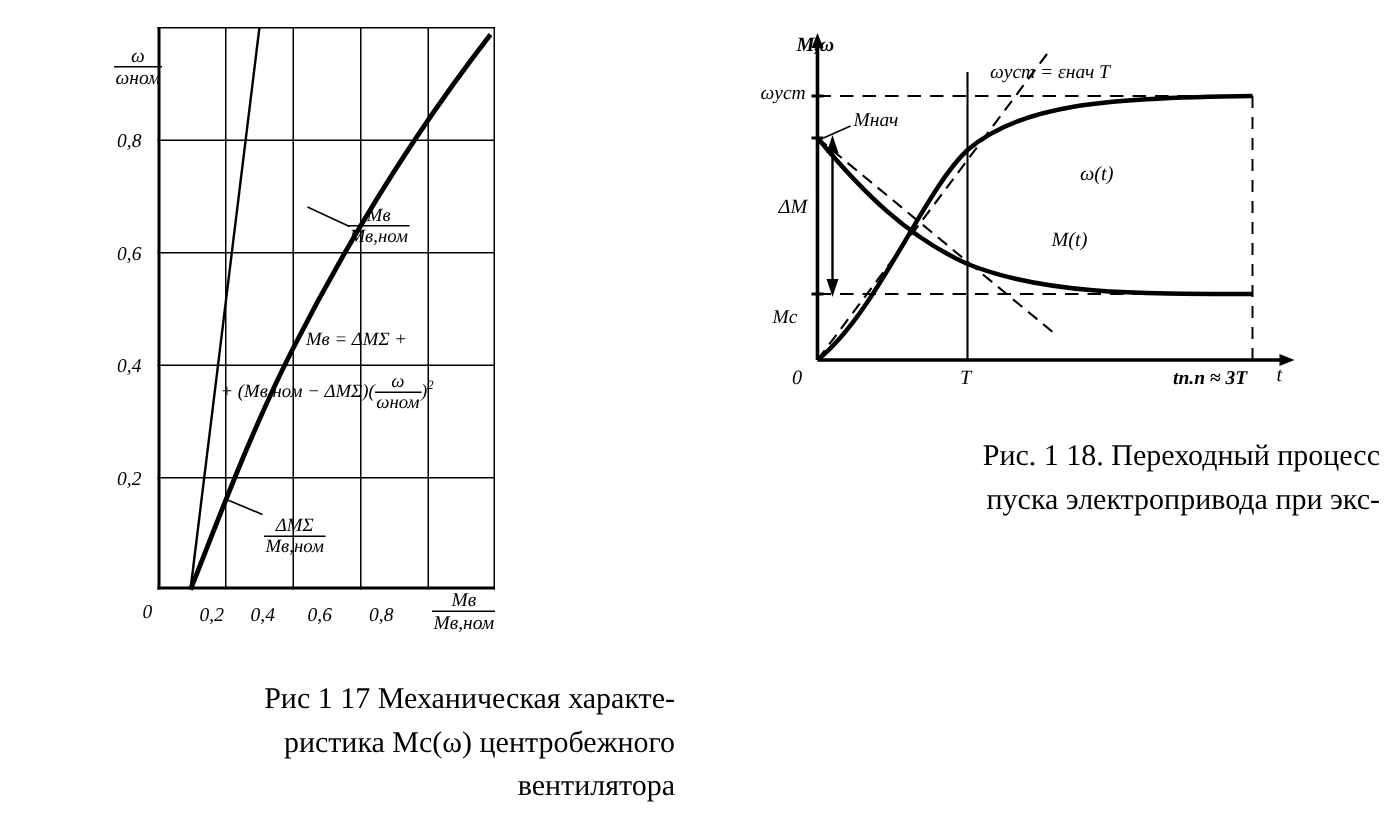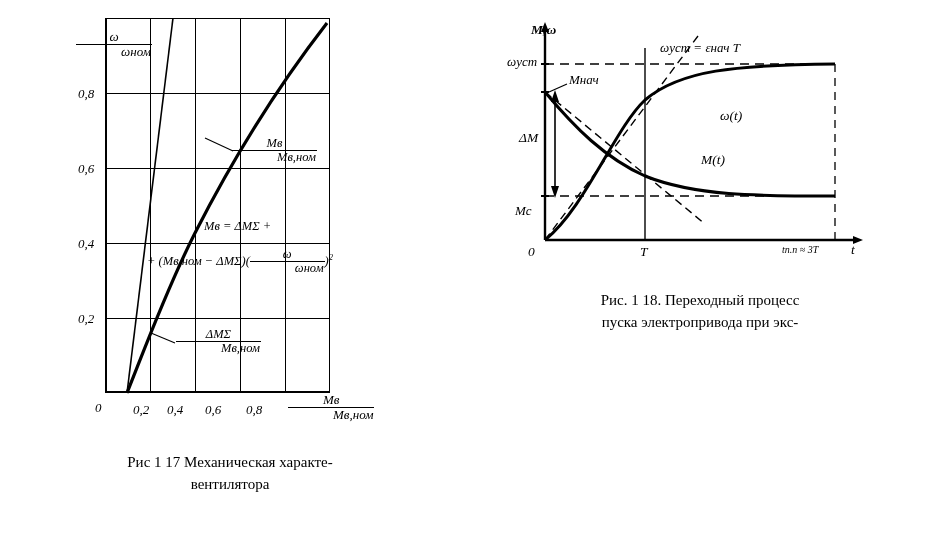--- a/index.html
+++ b/index.html
@@ -10,24 +10,24 @@
   #fig-left{position:absolute;left:0;top:0;width:470px;height:548px;}
   #left-plot{position:absolute;left:105px;top:18px;width:225px;height:375px;}
   .axis-v{position:absolute;left:0;top:0;width:2px;height:375px;background:#000;}
   .axis-h{position:absolute;left:0;bottom:0;width:225px;height:2px;background:#000;}
   .grid-h{position:absolute;left:0;width:225px;height:1px;background:#000;}
   .grid-v{position:absolute;top:0;width:1px;height:375px;background:#000;}
   .tick-lbl{position:absolute;font-size:13px;font-style:italic;white-space:nowrap;}
   .ylabel-top{position:absolute;font-size:13px;font-style:italic;white-space:nowrap;}
   .frac{display:inline-block;text-align:center;vertical-align:middle;}
   .frac .num{display:block;border-bottom:1px solid #000;padding:0 1px;line-height:1.05;}
-  .frac .den{display:block;padding:0 1px;line-height:1.1;margin-left:44px;}
+  .frac .den{display:block;padding:0 1px;line-height:1.1;}
   .curve-svg{position:absolute;left:0;top:0;overflow:visible;}
   .ann{position:absolute;font-size:12.5px;font-style:italic;white-space:nowrap;}
-  .caption{position:absolute;font-size:15px;text-align:center;line-height:1.45;}
+  .caption{position:absolute;font-size:20px;text-align:right;line-height:1.45;}
   sup{font-size:0.68em;}
 
   
   #fig-right{position:absolute;left:470px;top:0;width:461px;height:548px;}
   #right-plot{position:absolute;left:35px;top:18px;width:360px;height:250px;}
 </style>
 </head>
 <body>
 
 <div class="page">
@@ -98,29 +98,30 @@
     </div>
 
     <div class="ann" style="left:204px;top:219px;text-align:right;">Mв = ΔMΣ +</div>
     <div class="ann" style="left:147px;top:248px;">
       <span>+ (Mв,ном − ΔMΣ)(</span><span class="frac">
         <span class="num">ω</span>
         <span class="den">ωном</span>
       </span><span>)</span><sup>2</sup>
     </div>
 
-    <div class="ann" style="left:176px;top:328px;">
+    <div class="ann" style="left:176px;top:344px;">
       <span class="frac">
         <span class="num">ΔMΣ</span>
         <span class="den">Mв,ном</span>
       </span>
     </div>
 
     <div class="caption" style="left:10px;top:452px;width:440px;">
       <div>Рис  1 17  Механическая характе-</div>
+      <div>ристика Mc(ω) центробежного</div>
       <div>вентилятора</div>
     </div>
   </div>
 
   <div id="fig-right">
 
     <div id="right-plot">
       <svg class="curve-svg" width="360" height="250" viewBox="0 0 360 250">
 
         <line x1="40" y1="10" x2="40" y2="222" stroke="#000" stroke-width="2.4"></line>
@@ -157,21 +158,21 @@
       <div class="ann" style="left:346px;top:224px;font-size:13.5px;">t</div>
       <div class="ann" style="left:2px;top:36px;font-size:13px;font-family:Liberation Serif, serif;">ωуст</div>
       <div class="ann" style="left:155px;top:22px;font-size:13px;font-style:italic;">ωуст = εнач T</div>
       <div class="ann" style="left:64px;top:54px;font-size:13px;">Mнач</div>
       <div class="ann" style="left:14px;top:112px;font-size:13.5px;">ΔM</div>
       <div class="ann" style="left:10px;top:185px;font-size:13px;text-align:right;">Mc</div>
       <div class="ann" style="left:215px;top:90px;font-size:13.5px;">ω(t)</div>
       <div class="ann" style="left:196px;top:134px;font-size:13.5px;">M(t)</div>
       <div class="ann" style="left:23px;top:226px;font-size:13.5px;">0</div>
       <div class="ann" style="left:135px;top:226px;font-size:13.5px;">T</div>
-      <div class="ann" style="left:277px;top:226px;font-size:10px;">tп.п ≈ 3T</div>
+      <div class="ann" style="left:277px;top:226px;font-size:13px;font-weight:bold;">tп.п ≈ 3T</div>
     </div>
 
     <div class="caption" style="left:10px;top:290px;width:440px;">
       <div>Рис. 1 18. Переходный процесс</div>
       <div>пуска электропривода при экс-</div>
     </div>
   </div>
 
 </div>
 

